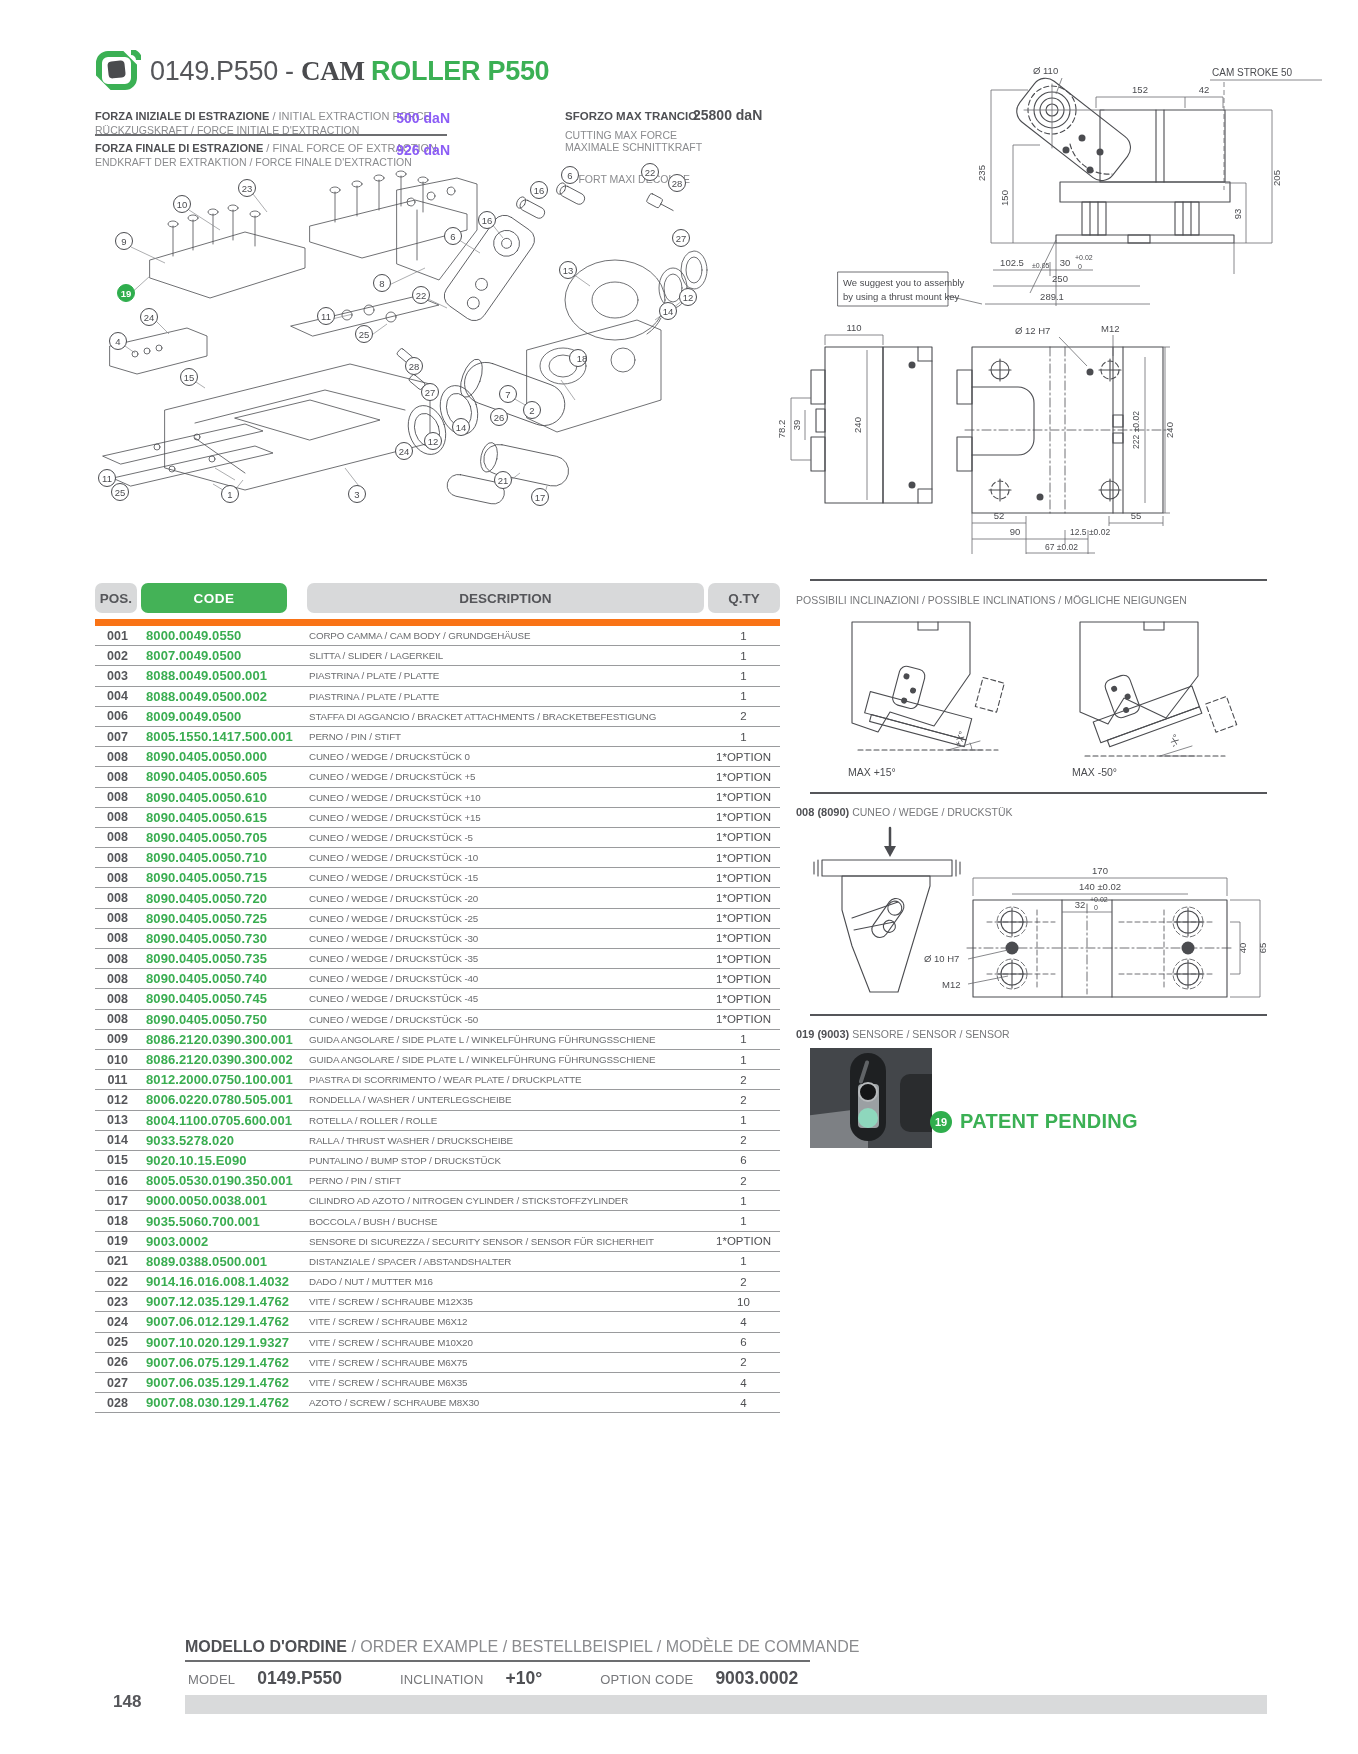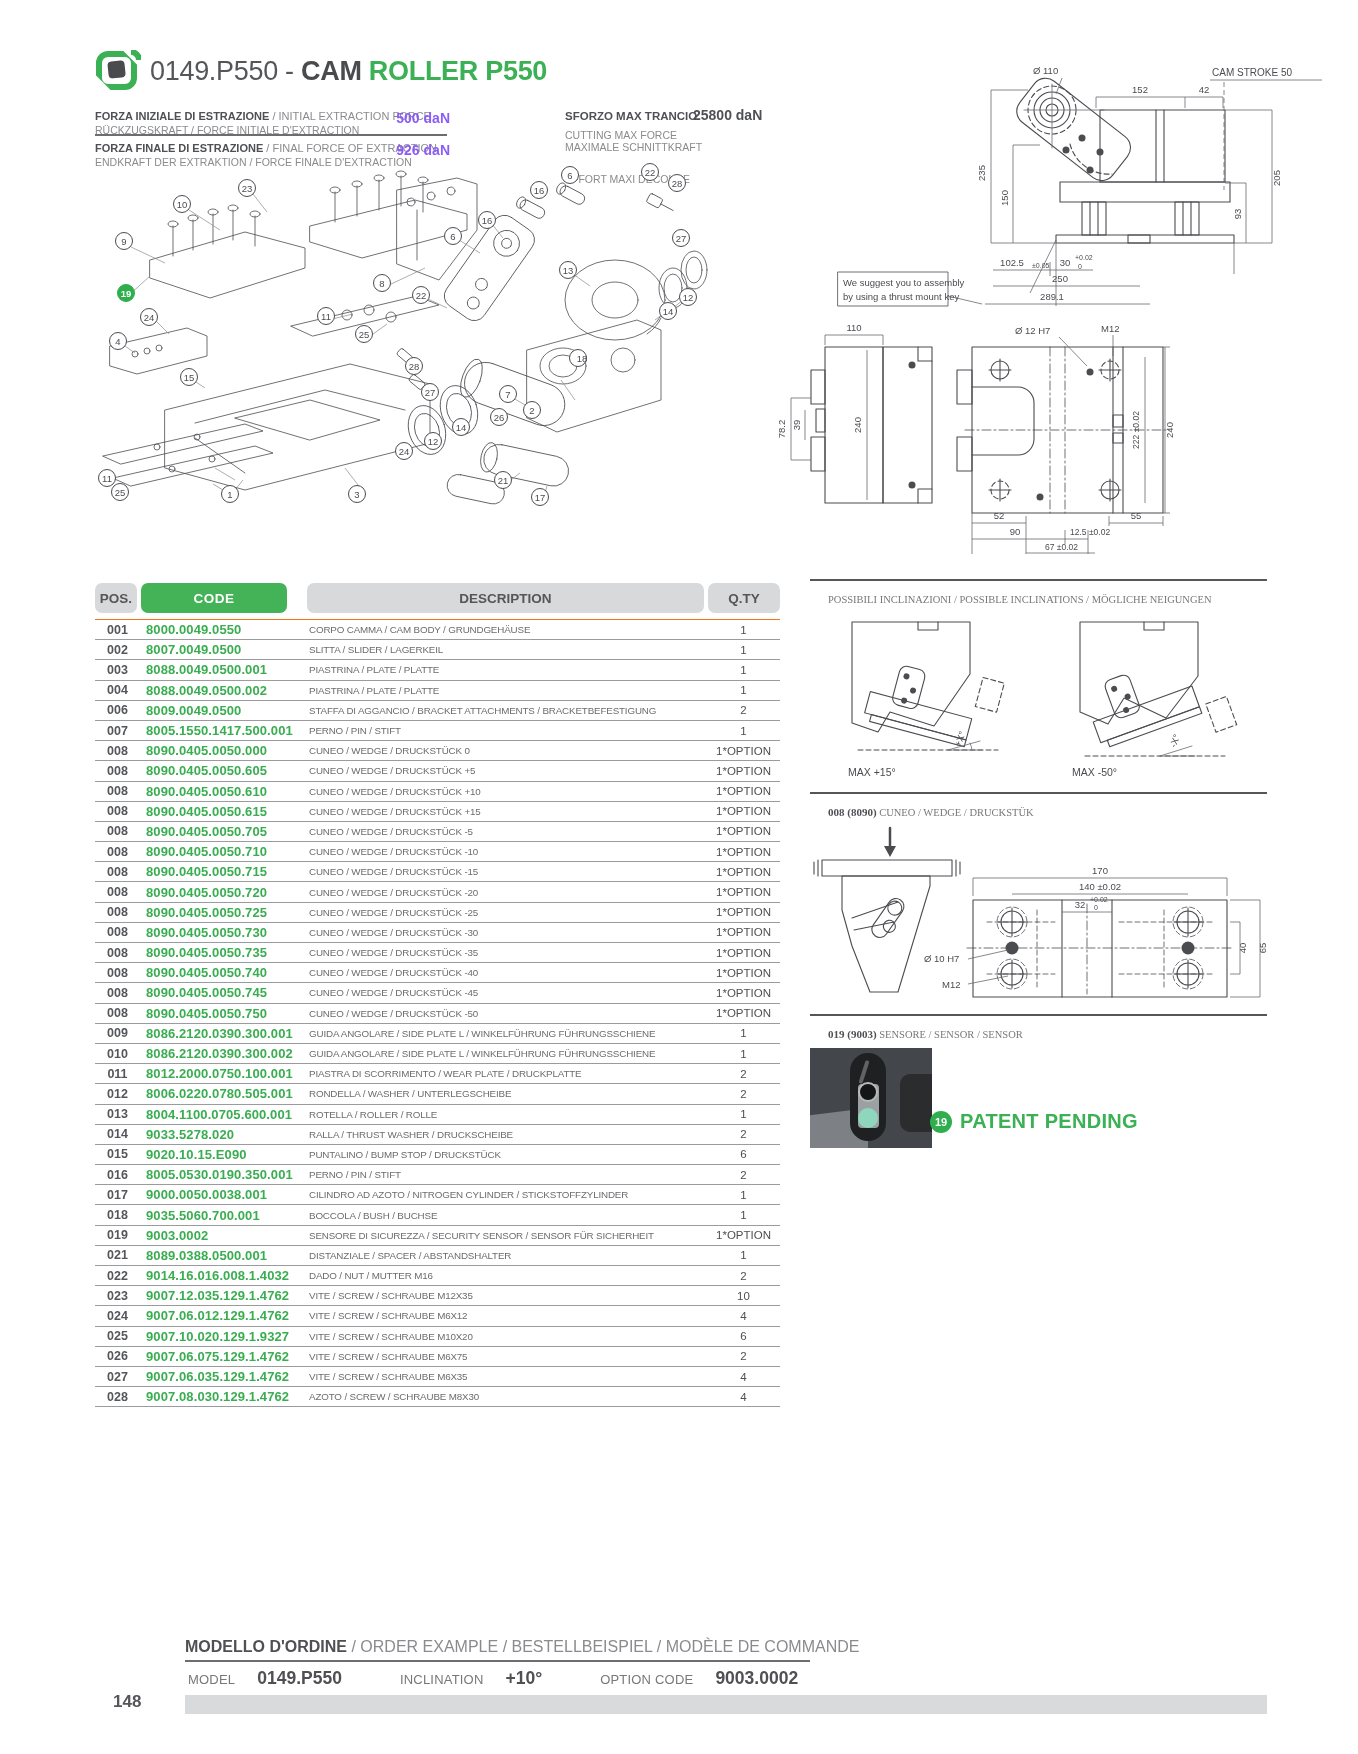--- a/index.html
+++ b/index.html
@@ -5,21 +5,21 @@
   * { margin:0; padding:0; box-sizing:border-box; }
   html,body { background:#ffffff; }
   body { width:1358px; height:1754px; position:relative; overflow:hidden;
          font-family:"Liberation Sans", sans-serif; color:#55565a; }
   .abs { position:absolute; }
 
   
   #logo { left:95px; top:50px; width:46px; height:42px; }
   #page-title { left:150px; top:56px; font-size:27px; letter-spacing:-0.3px; white-space:nowrap; }
   #page-title .t-pre { font-weight:400; color:#55565a; }
-  #page-title .t-cam { font-weight:800; color:#4a4b4e; }
+  #page-title .t-cam { font-weight:800; color:#4a4b4e;font-family:Liberation Serif, serif; }
   #page-title .t-rest{ font-weight:800; color:#3bb054; }
 
   
   .spec-row { left:95px; width:360px; }
   .spec-l1 { font-size:11px; color:#8a8b8e; white-space:nowrap; }
   .spec-l1 b { color:#4f5054; font-weight:700; }
   .spec-l2 { font-size:10.5px; color:#8a8b8e; margin-top:2px; white-space:nowrap; }
   .spec-val { position:absolute; left:280px; top:0; width:75px; text-align:right;
               font-size:14px; font-weight:700; color:#8b5cf6; }
   #spec-divider { left:95px; top:134px; width:352px; height:2px; background:#6c6d70; }
@@ -46,31 +46,31 @@
              background:#fff; color:#4b4c50; font-size:9.5px; font-weight:400;
              display:flex; align-items:center; justify-content:center; }
   .callout-green { background:#2fae4d; border-color:#2fae4d; color:#fff; font-weight:700; }
 
   
   #parts-table { left:95px; top:583px; width:685px; }
   .th-band { position:absolute; top:0; height:30px; background:#d8d9da; border-radius:7px;
              display:flex; align-items:center; justify-content:center;
              font-size:13.5px; font-weight:700; color:#55565a; }
   #th-code { background:#44b257; color:#ffffff; letter-spacing:0.5px; }
-  #table-rows { position:absolute; top:36px; left:0; width:685px; border-top:1px solid #f97316; }
+  #table-rows { position:absolute; top:36px; left:0; width:685px; border-top:7px solid #f97316; }
   .trow { display:grid; grid-template-columns:45px 167px 400px 73px; height:20.2px;
           border-bottom:1px solid #9a9b9d; align-items:center; }
   .tc-pos  { text-align:center; font-weight:700; font-size:12.5px; color:#55565a; }
   .tc-code { padding-left:6px; font-weight:700; font-size:13px; color:#3aad51; letter-spacing:0.1px; white-space:nowrap; }
   .tc-desc { padding-left:2px; font-size:9.8px; color:#6b6c6f; letter-spacing:-0.15px; white-space:nowrap; }
   .tc-qty  { text-align:center; font-size:11.5px; color:#4e4f52; white-space:nowrap; }
 
   
   .hrule { left:810px; width:457px; height:1.5px; background:#55565a; }
-  .sec-head { left:828px; font-size:10.5px; color:#77787b; white-space:nowrap;font-family:Liberation Serif, serif; }
+  .sec-head { left:796px; font-size:10.5px; color:#77787b; white-space:nowrap; }
   .sec-head b { color:#4f5054; font-weight:700; font-size:11px; }
 
   
   #sensor-photo { left:810px; top:1048px; width:122px; height:100px; background:#43464a; overflow:hidden; }
   .ph-light { position:absolute; left:-6px; top:64px; width:64px; height:42px; background:#7d8084; transform:skewY(-7deg); }
   .ph-dark2 { position:absolute; right:-10px; top:26px; width:42px; height:58px; background:#2a2c2e; border-radius:10px; }
   .ph-slot  { position:absolute; left:40px; top:5px; width:36px; height:88px; background:#1e2022; border-radius:18px; }
   .ph-body  { position:absolute; left:48px; top:36px; width:21px; height:44px; background:#9ba0a3; border-radius:4px; }
   .ph-cap   { position:absolute; left:48px; top:34px; width:20px; height:20px; border-radius:50%;
               background:#141516; border:2.5px solid #b7babc; }

